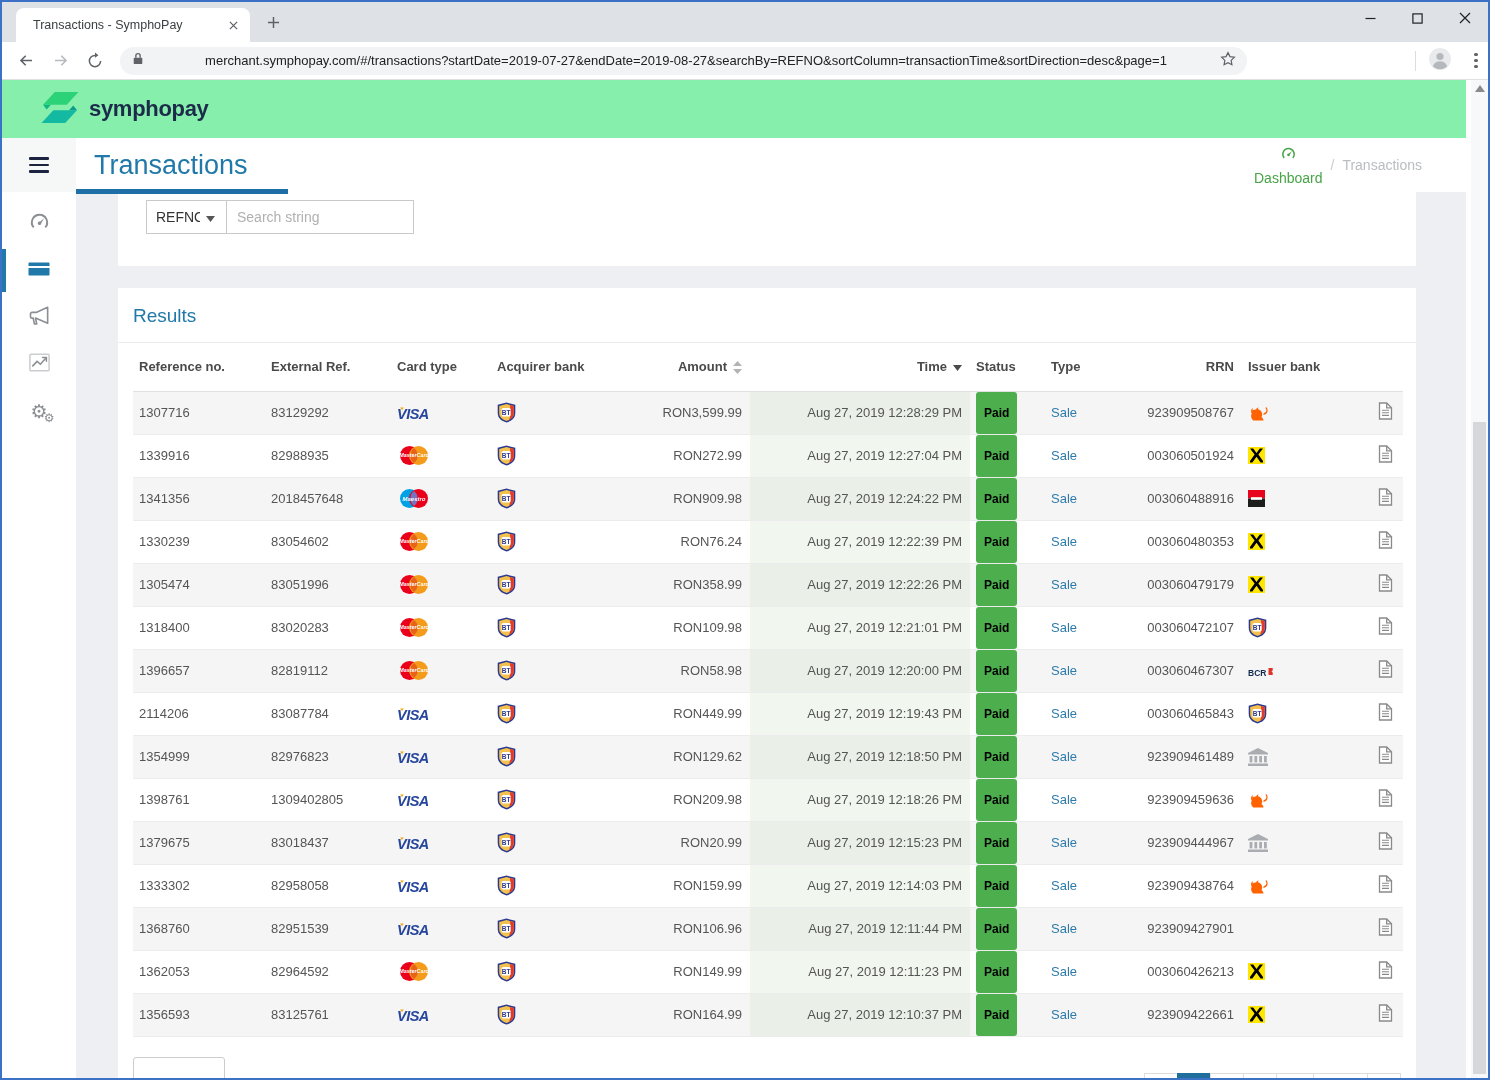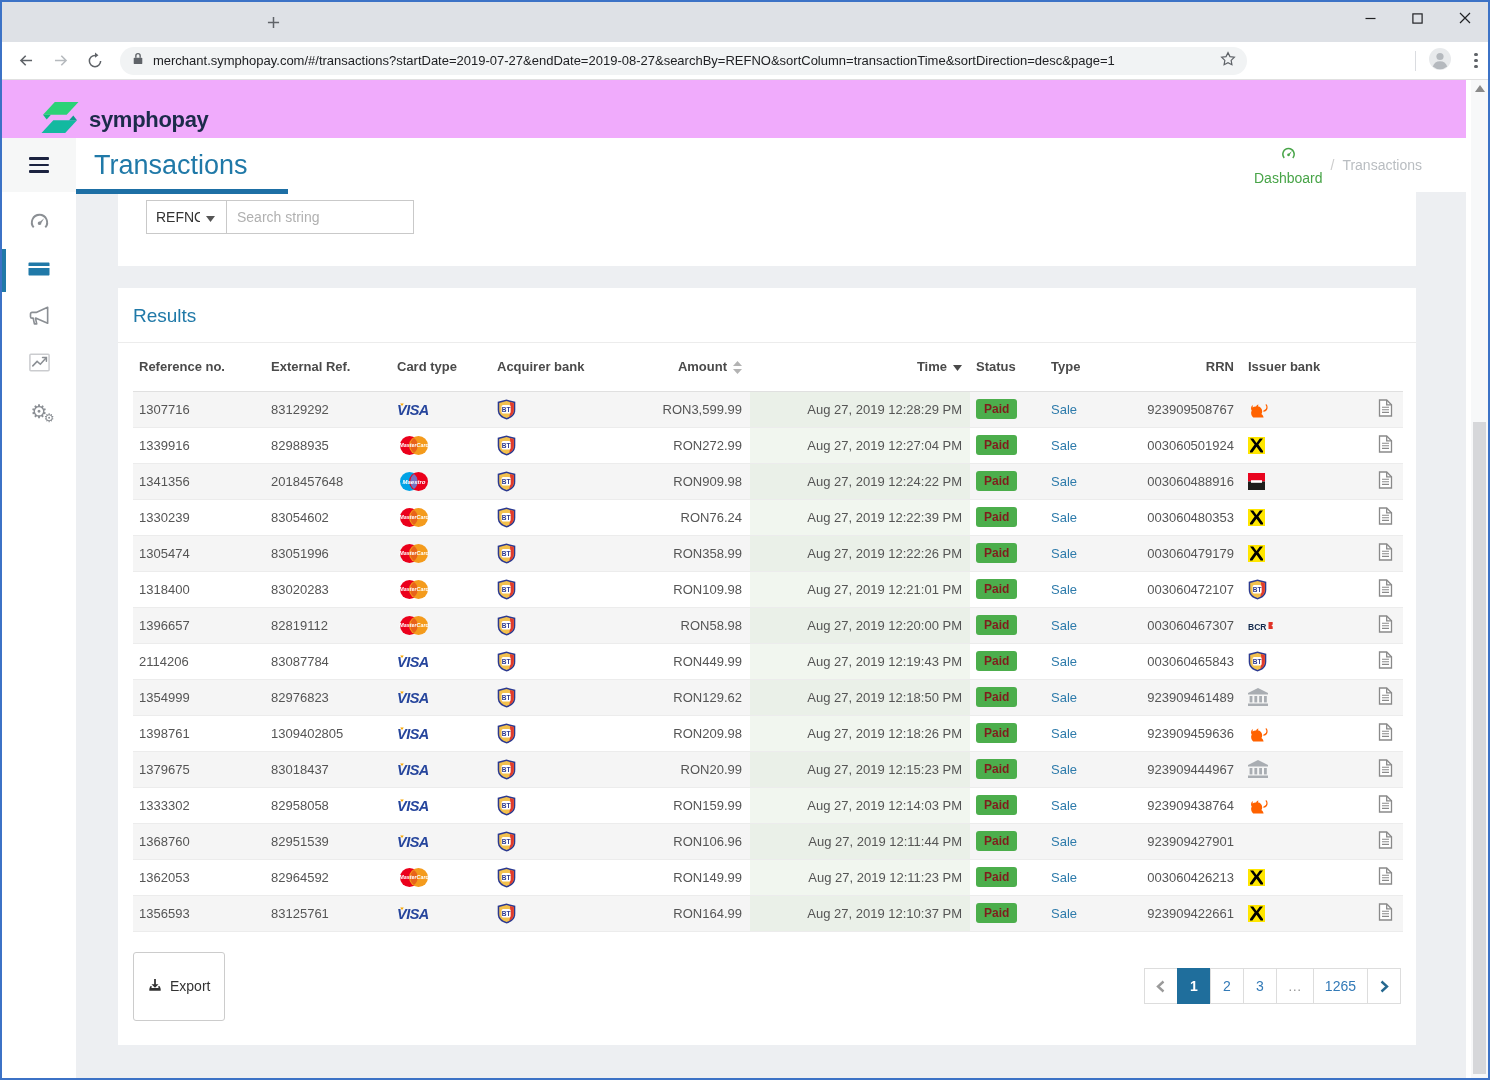--- a/index.html
+++ b/index.html
@@ -12,32 +12,32 @@
   
   .tabstrip { position:absolute; left:0; top:0; right:0; height:40px; background:#dee1e6; }
   .tab { position:absolute; left:14px; bottom:0; width:234px; height:34px; background:#fff;
          border-radius:8px 8px 0 0; display:flex; align-items:center; padding:0 8px 0 17px; }
   .tab-title { flex:1; font-size:12.5px; color:#3c4043; white-space:nowrap; overflow:hidden; }
   .tab-close { width:18px; height:18px; display:flex; align-items:center; justify-content:center; border-radius:50%; }
   .newtab { position:absolute; left:258px; bottom:7px; width:26px; height:26px; display:flex; align-items:center; justify-content:center; border-radius:50%; }
   .win-controls { position:absolute; right:0; top:0; height:32px; display:flex; }
   .wc { width:47px; height:32px; display:flex; align-items:center; justify-content:center; }
   .toolbar { position:absolute; left:0; top:40px; right:0; height:38px; background:#fff;
-             border-bottom:1px solid #e0e0e0; display:flex; align-items:center; padding-left:8px; }
+             border-bottom:1px solid #e0e0e0; display:flex; align-items:center; padding-left:8px;text-align:center; }
   .nav-ic { width:28px; height:28px; display:flex; align-items:center; justify-content:center; margin:0 3px; border-radius:50%; }
   .urlbar { width:1128px; height:28px; margin-left:8px; background:#f1f3f4; border-radius:14px;
             display:flex; align-items:center; padding:0 10px 0 12px; }
   .url { flex:1; font-size:13px; color:#202124; white-space:nowrap; overflow:hidden; margin-left:9px; }
   .tb-divider { width:1px; height:20px; background:#dadce0; margin-left:168px; }
   .chrome-avatar { margin-left:12px; }
   .menu-dots { margin-left:12px; width:24px; height:24px; display:flex; flex-direction:column; align-items:center; justify-content:center; gap:2.5px; }
   .menu-dots i { width:3.5px; height:3.5px; border-radius:50%; background:#5f6368; }
   
   .page { position:absolute; left:0; top:78px; width:1464px; bottom:0; background:#edeff2; overflow:hidden; }
-  .appheader { height:58px; background:#f0abfc; display:flex; align-items:flex-end; justify-content:space-between;
+  .appheader { height:58px; background:#86efac; display:flex; align-items:center; justify-content:space-between;
                padding:0 26px 0 38px; }
   .brand { display:flex; align-items:center; gap:9px; }
   .brand-name { font-size:22px; font-weight:bold; color:#1c2b4a; letter-spacing:-0.3px; }
   .header-right { display:flex; align-items:center; height:100%; }
   .lang { font-size:15px; color:#454545; margin-right:38px; position:relative; cursor:default; }
   .lang.active:after { content:''; position:absolute; left:-6px; right:-6px; bottom:-14px; height:3px; background:#1d6fa5; }
   .hdr-divider { width:1px; height:58px; background:#ebebeb; margin:0 26px 0 8px; }
   .user { display:flex; align-items:center; gap:8px; }
   .user-redacted { width:58px; height:20px; background:#1e6a9a; }
   .titlerow { height:54px; background:#fff; display:flex; position:relative; }
@@ -70,22 +70,22 @@
   .results-card { margin-top:22px; min-height:724px; padding-bottom:24px; }
   .results-card h2 { font-size:19px; font-weight:500; color:#2079a8; padding:17px 15px 15px; border-bottom:1px solid #ececec; }
   table { margin:0 15px; border-collapse:collapse; table-layout:fixed; width:1270px; font-size:13px; color:#555; }
   thead th { height:48px; text-align:left; font-size:13px; color:#4a4a4a; font-weight:bold;
              border-bottom:1px solid #e0e0e0; padding:0 8px 0 6px; white-space:nowrap; }
   tbody td { height:36px; padding:0 8px 0 6px; border-bottom:1px solid #ececec; white-space:nowrap; overflow:hidden; }
   tbody tr:nth-child(odd) { background:#f5f5f5; }
   .al-r { text-align:right; }
   td.time { background:#f1f6ef; }
   tbody tr:nth-child(odd) td.time { background:#eaf0e8; }
-  .badge { display:inline-block; background:#4cae4c; color:#7f1d1d; font-size:12px; font-weight:bold;
-           padding:3px 8px; border-radius:3px; }
+  .badge { display:inline-block; background:#4cae4c; color:#000000; font-size:12px; font-weight:bold;
+           padding:14px 8px; border-radius:3px; }
   td.type { color:#2e7bab; }
   td.doc { text-align:right; padding-right:10px; }
   td.card-c svg, td.acq svg, td.issuer svg { vertical-align:middle; }
   .table-footer { display:flex; justify-content:space-between; align-items:center; margin:20px 15px 0; }
   .export-btn { display:flex; align-items:center; gap:8px; border:1px solid #ccc; background:#fff;
                 font-size:14px; color:#333; padding:25px 14px; border-radius:3px; cursor:pointer;
                 font-family:"Liberation Sans",sans-serif; }
   .pagination { display:flex; }
   .pg { min-width:34px; height:36px; border:1px solid #ddd; margin-left:-1px; display:flex; align-items:center;
         justify-content:center; font-size:14px; color:#337ab7; background:#fff; padding:0 11px; cursor:pointer; }
@@ -94,20 +94,28 @@
   
   .scrollbar { position:absolute; top:78px; bottom:0; right:0; width:17px; background:#f7f8f9; }
   .sb-arrow { width:0; height:0; border-left:5px solid transparent; border-right:5px solid transparent;
               border-bottom:7px solid #8a8a8a; margin:5px auto 0; }
   .sb-thumb { position:absolute; left:2px; right:2px; top:342px; bottom:4px; background:#d6d7da; }
 </style>
 </head>
 <body>
 
 <div class="tabstrip">
+  <div class="tab">
+    <span class="tab-title">Transactions - SymphoPay</span>
+    <span class="tab-close">
+      <svg width="9" height="9" viewBox="0 0 10 10" stroke="#5f6368" stroke-width="1.4">
+          <path d="M1 1l8 8M9 1L1 9"></path>
+        </svg>
+    </span>
+  </div>
   <div class="newtab">
     <svg width="13" height="13" viewBox="0 0 14 14" stroke="#5f6368" stroke-width="1.6">
         <path d="M7 1v12M1 7h12"></path>
       </svg>
   </div>
   <div class="win-controls">
     <div class="wc">
       <svg width="11" height="11" viewBox="0 0 11 11" stroke="#202124" stroke-width="1.2">
           <path d="M0.5 5.5h10"></path>
         </svg>

